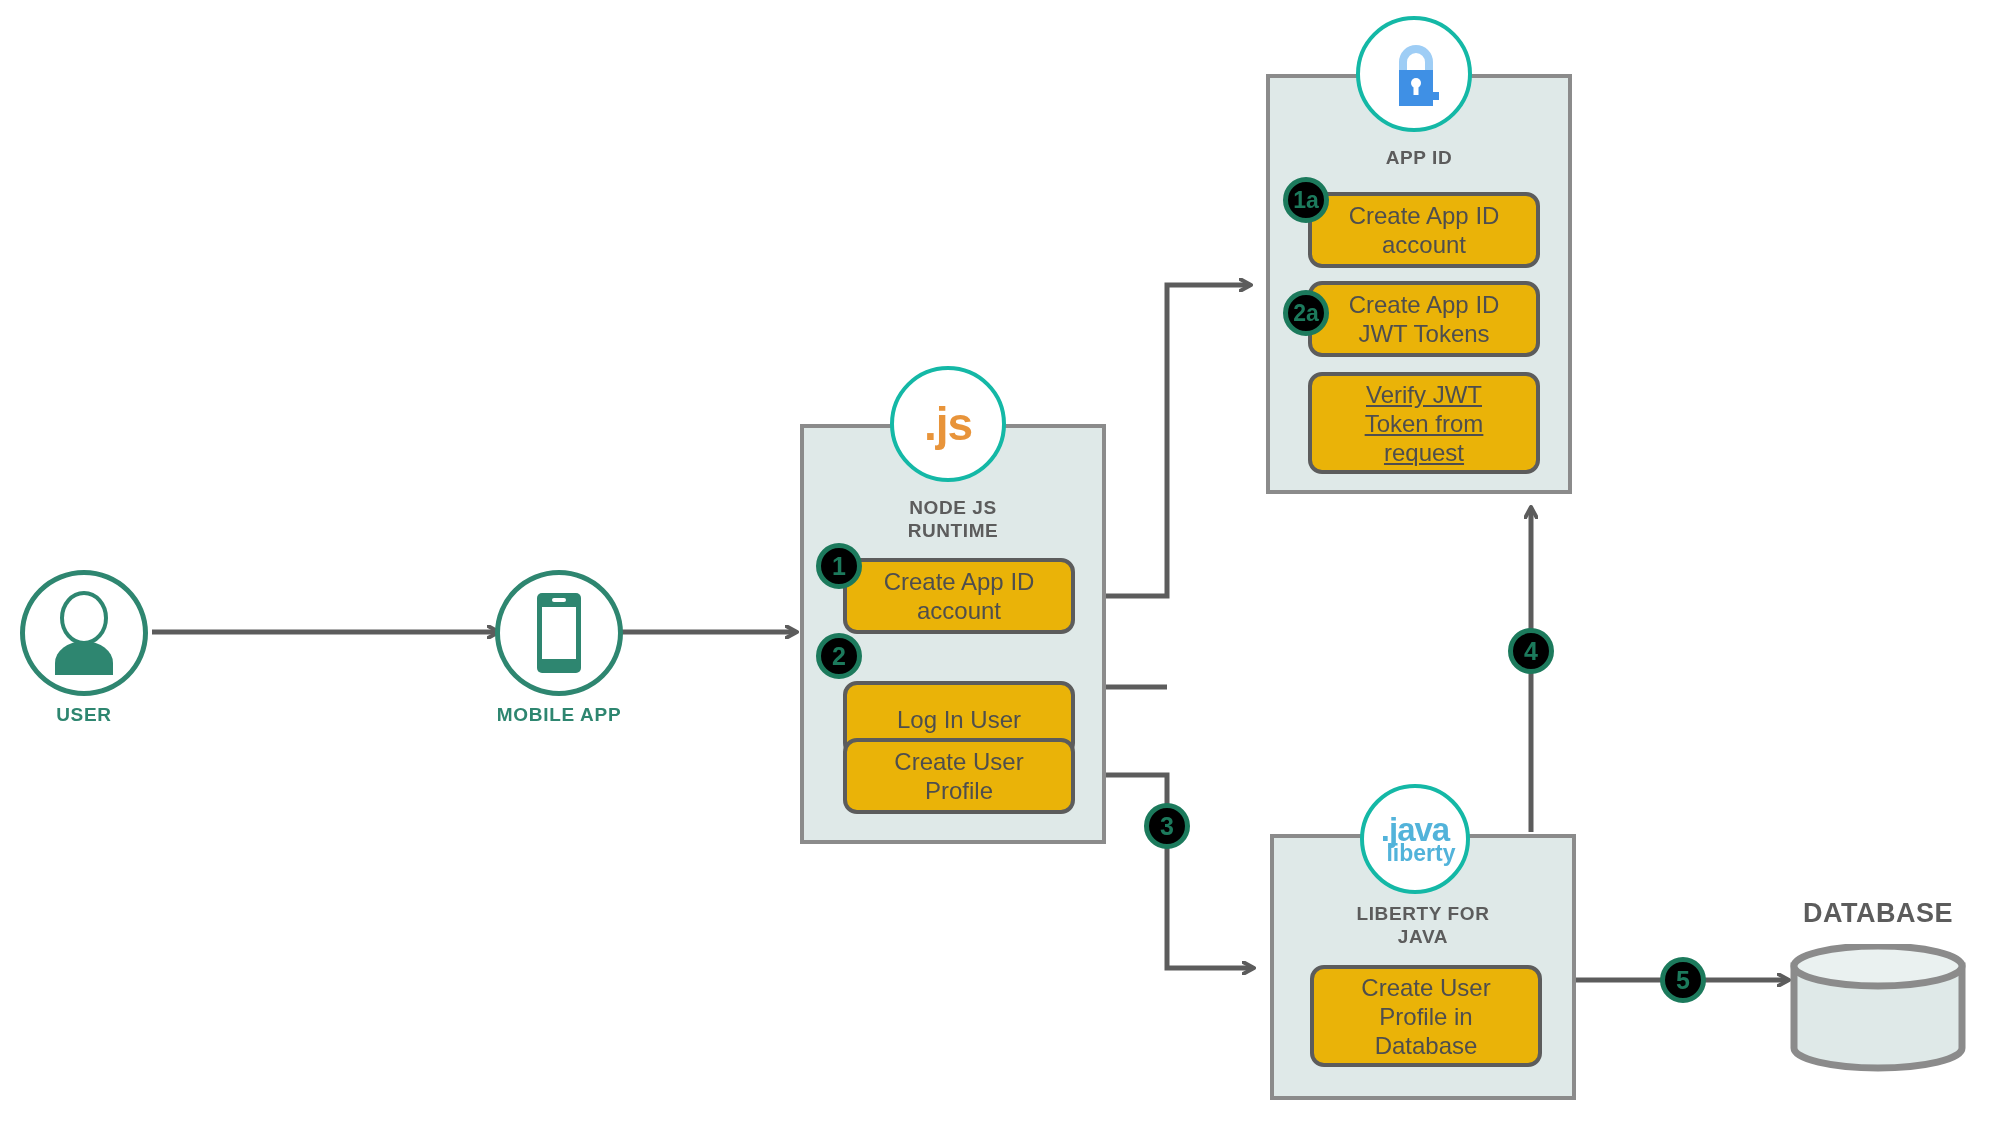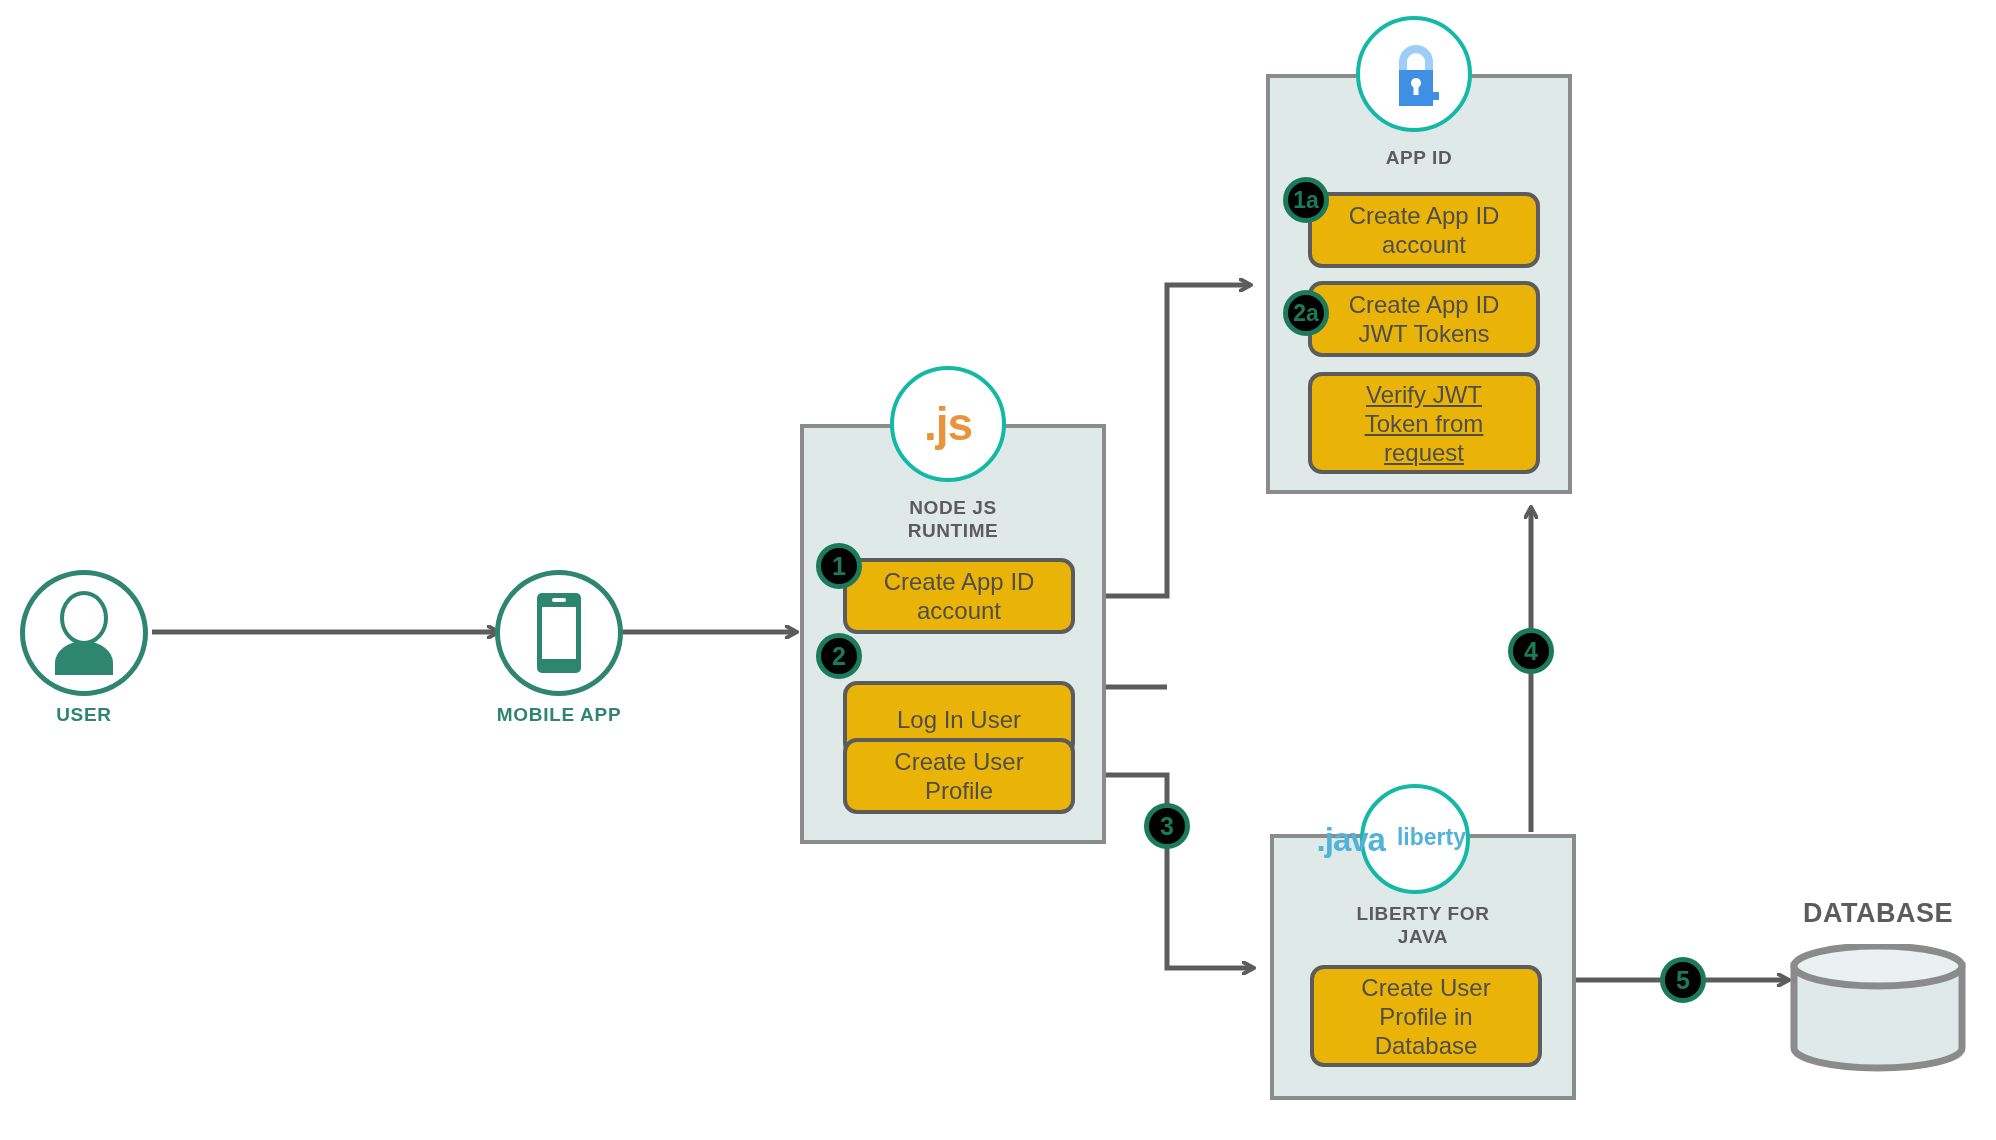--- a/index.html
+++ b/index.html
@@ -225,21 +225,21 @@
   </div>
   <div class="badge small" style="left:1283px; top:290px; width:46px; height:46px;">2a</div>
 
   <div class="card" style="left:1308px; top:372px; width:232px; height:102px; flex-direction:column;text-decoration:underline;">
     <span>Verify JWT</span>
     <span>Token from</span>
     <span>request</span>
   </div>
 
   <div class="panel" style="left:1270px; top:834px; width:306px; height:266px;"></div>
-  <div class="medallion" style="left:1360px; top:784px; width:110px; height:110px; flex-direction:row; line-height:1;justify-content:flex-end;">
+  <div class="medallion" style="left:1360px; top:784px; width:110px; height:110px; flex-direction:column; line-height:1;">
     <span style="font-weight:bold; font-size:33px; color:#52b3da; letter-spacing:-1px;">.java</span>
     <span style="font-weight:bold; font-size:23px; color:#52b3da; margin-top:-4px; margin-left:12px;">liberty</span>
   </div>
   <div class="panel-title" style="left:1270px; top:902px; width:306px;">
     <div>LIBERTY FOR</div>
     <div>JAVA</div>
   </div>
 
   <div class="card" style="left:1310px; top:965px; width:232px; height:102px; flex-direction:column;">
     <span>Create User</span>

